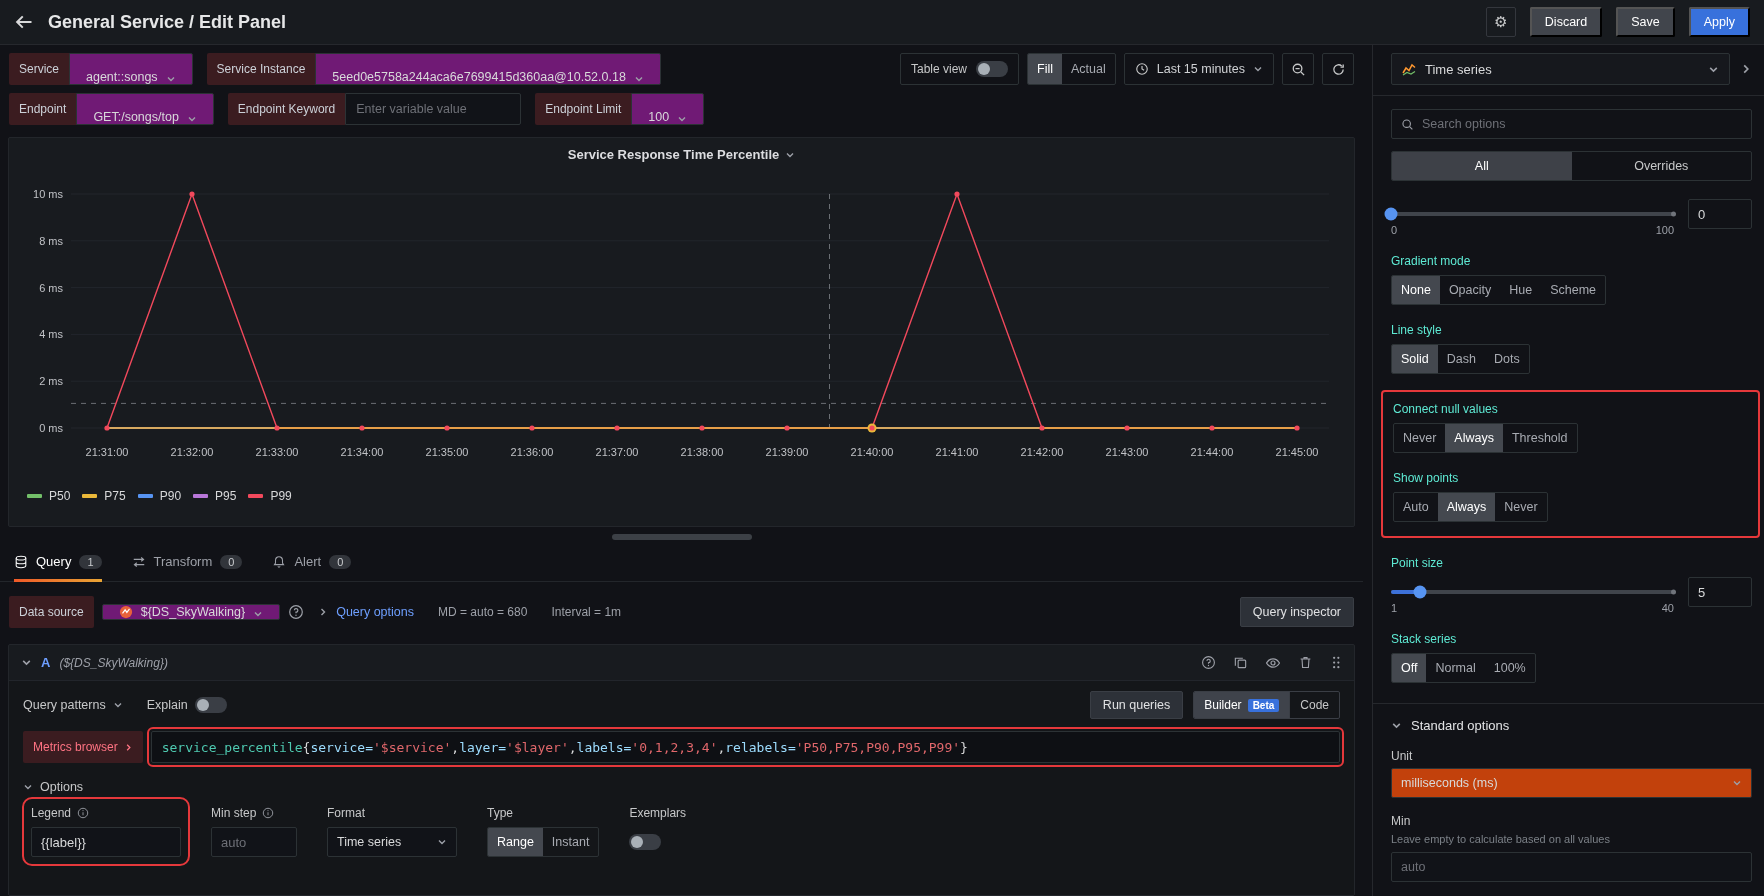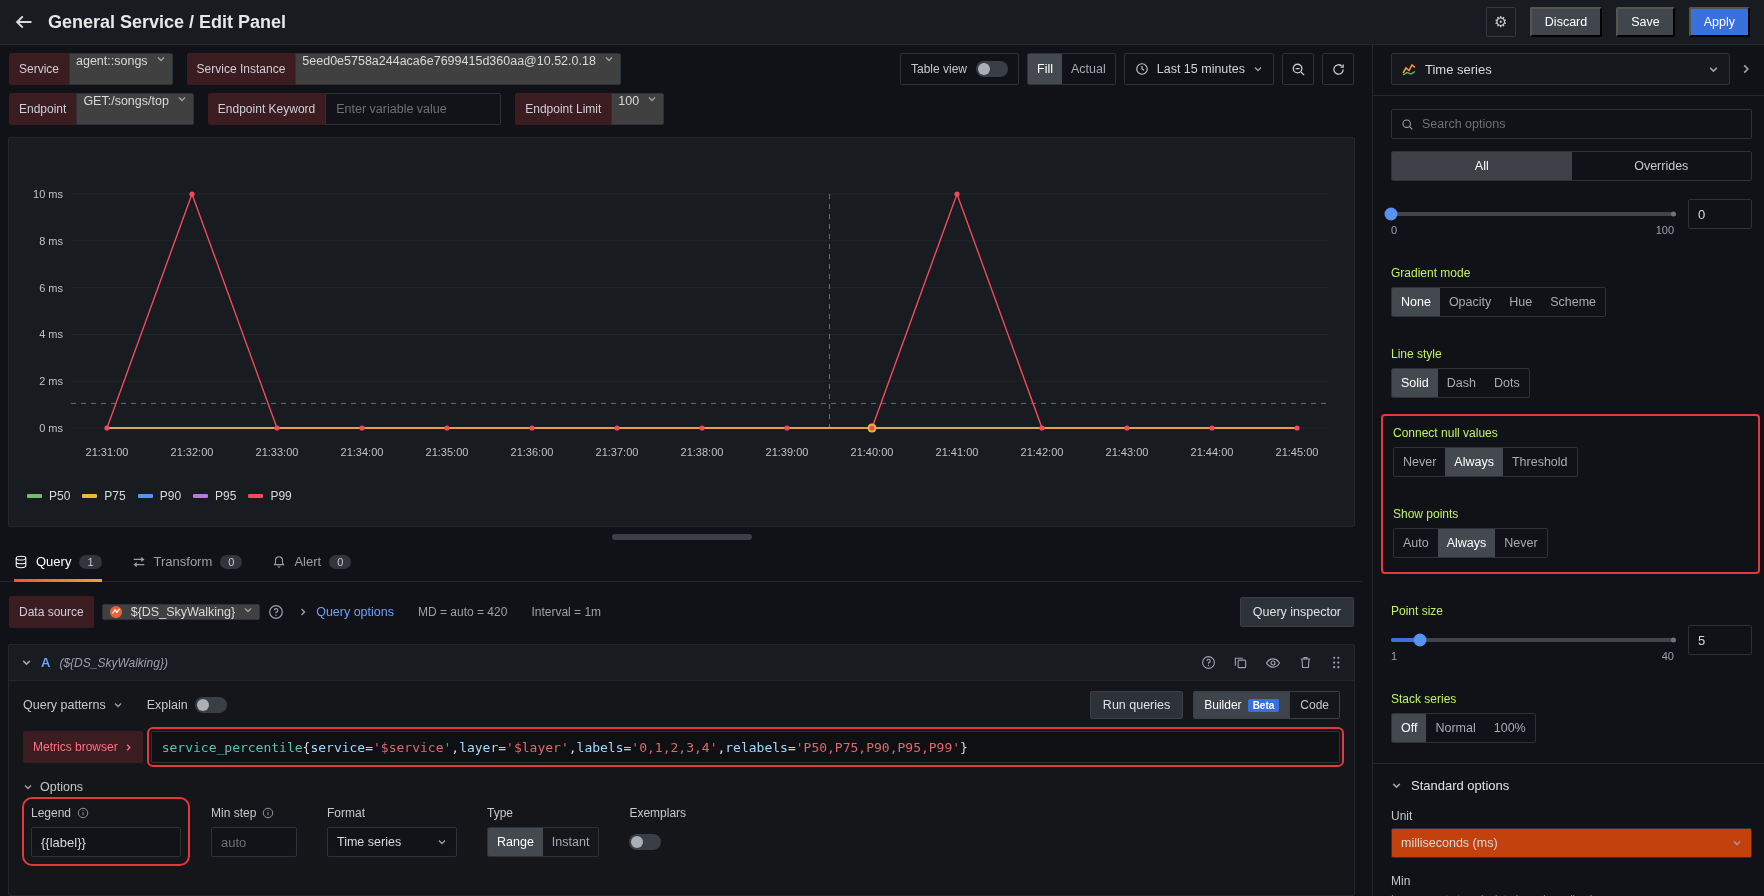--- a/index.html
+++ b/index.html
@@ -15,21 +15,21 @@
   .tb-spacer{flex:1}
   .tb-iconbtn{width:30px;height:30px;border:1px solid #34373d;border-radius:2px;display:flex;align-items:center;justify-content:center;color:#c7c8c9;font-size:15px}
   .tb-btn{height:30px;padding:0 13px;border-radius:2px;background:#41454c;color:#fff;font-size:12.5px;display:flex;align-items:center}
   .tb-btn.primary{background:#3871dc}
 
   
   .main{position:absolute;top:45px;left:0;width:1363px;bottom:0}
   .vrow{display:flex;align-items:center;padding:0 9px;margin-top:8px;height:32px}
   .vgroup{display:flex;margin-right:14px;height:32px}
   .vbadge{background:#3b1c20;color:#ccd1d8;font-size:12px;display:flex;align-items:center;padding:0 10px;border-radius:2px 0 0 2px;white-space:nowrap}
-  .vselect{background:#404040;border:1px solid #2c3235;display:flex;align-items:flex-start;padding:0 6px;font-size:12.5px;color:#d8d9da;border-radius:0 2px 2px 0;gap:8px;white-space:nowrap}
+  .vselect{background:#701a75;border:1px solid #2c3235;display:flex;align-items:flex-end;padding:0 16px;font-size:12.5px;color:#d8d9da;border-radius:0 2px 2px 0;gap:8px;white-space:nowrap}
   .vinput{background:#111318;border:1px solid #2c3235;border-radius:0 2px 2px 0;padding:0 10px;font-size:12.5px;color:#ec4899;width:176px;font-family:"Liberation Sans",sans-serif}
   .vinput::placeholder{color:#6e7077}
   .vrow-right{margin-left:auto;display:flex;gap:8px;align-items:center}
   .tv-group{height:32px;border:1px solid #2c3235;border-radius:2px;display:flex;align-items:center;padding:0 10px;gap:9px;color:#c7c8c9;font-size:12px}
   .tg{width:32px;height:16px;background:#3a3e45;border-radius:8px;position:relative;flex:none}
   .tg::after{content:"";position:absolute;left:2px;top:2px;width:12px;height:12px;border-radius:50%;background:#a9b0b7}
   .seg-group{display:flex;height:32px;border:1px solid #2c3235;border-radius:2px;overflow:hidden;align-items:stretch}
   .seg{padding:0 9px;display:flex;align-items:center;font-size:12.5px;color:#a8abb2}
   .seg.sel{background:#44484f;color:#fff}
   .icon-btn32{width:32px;height:32px;border:1px solid #2c3235;border-radius:2px;display:flex;align-items:center;justify-content:center;color:#c7c8c9}
@@ -97,21 +97,21 @@
   .pane-tab{flex:1;display:flex;align-items:center;justify-content:center;font-size:12.5px;color:#c7c8c9}
   .pane-tab.sel{background:#3e4148;color:#fff}
   .sl-row{display:flex;align-items:flex-start;gap:14px;margin-top:18px}
   .sl{flex:1}
   .sl-track{position:relative;height:4px;background:#40444b;border-radius:2px;margin-top:13px}
   .sl-fill{position:absolute;left:0;top:0;bottom:0;background:#3d71d9;border-radius:2px}
   .sl-handle{position:absolute;top:50%;transform:translate(-50%,-50%);width:13px;height:13px;border-radius:50%;background:#5794f2}
   .sl-end{position:absolute;right:0;top:50%;transform:translate(40%,-50%);width:5px;height:5px;border-radius:50%;background:#70747b}
   .sl-minmax{display:flex;justify-content:space-between;font-size:11px;color:#9da0a8;margin-top:8px}
   .numbox{width:64px;height:30px;border:1px solid #2c3235;border-radius:2px;color:#d8d9da;font-size:13px;display:flex;align-items:center;padding:0 9px}
-  .glabel{font-size:12px;color:#bef264;margin:30px 0 7px}
+  .glabel{font-size:12px;color:#5eead4;margin:18px 0 7px}
   .ann-wrap{border:2px solid #e5383b;border-radius:4px;padding:0 10px 14px;margin:16px -8px 0 -10px}
   .ann-wrap .glabel:first-child{margin-top:10px}
   .sec{margin:20px -12px 0 -18px;border-top:1px solid #26282d;padding:14px 12px 0 18px}
   .sec-h{display:flex;gap:9px;align-items:center;color:#e2e3e5;font-size:13px}
   .flabel2{font-size:12px;color:#c7c8c9;margin:16px 0 5px}
   .fdesc{font-size:11px;color:#7b8087;margin-bottom:7px}
   .wfield{width:100%;height:30px;background:#111318;border:1px solid #2c3235;border-radius:2px;color:#d8d9da;font-size:12.5px;padding:0 9px;font-family:"Liberation Sans",sans-serif}
   .wfield::placeholder{color:#6e7077}
   .wselect{width:100%;height:30px;background:#c2410c;border:1px solid #2c3235;border-radius:2px;display:flex;align-items:center;padding:0 9px;font-size:12.5px;color:#d8d9da}
   .chev-ml{margin-left:auto;color:#9da0a8;display:flex}
@@ -210,20 +210,26 @@
       <span class="vselect">
         <span>100</span>
         <svg width="10" height="10" viewBox="0 0 10 10" fill="none" stroke="#9da0a8" stroke-width="1.4">
             <path d="M2 3.5 5 6.5 8 3.5"></path>
           </svg>
       </span>
     </div>
   </div>
 
   <section class="panel">
+    <div class="panel-title">
+      <span>Service Response Time Percentile</span>
+      <svg width="10" height="10" viewBox="0 0 10 10" fill="none" stroke="#9da0a8" stroke-width="1.4">
+          <path d="M2 3.5 5 6.5 8 3.5"></path>
+        </svg>
+    </div>
     <div id="chart-mount">
         <svg width="1330" height="312" viewBox="0 0 1330 312">
           <line x1="54" x2="1312" y1="252.0" y2="252.0" stroke="#22262c" stroke-width="1"></line>
           <text class="ax" x="46" y="256.0" text-anchor="end">0 ms</text>
           <line x1="54" x2="1312" y1="205.2" y2="205.2" stroke="#22262c" stroke-width="1"></line>
           <text class="ax" x="46" y="209.2" text-anchor="end">2 ms</text>
           <line x1="54" x2="1312" y1="158.4" y2="158.4" stroke="#22262c" stroke-width="1"></line>
           <text class="ax" x="46" y="162.4" text-anchor="end">4 ms</text>
           <line x1="54" x2="1312" y1="111.6" y2="111.6" stroke="#22262c" stroke-width="1"></line>
           <text class="ax" x="46" y="115.6" text-anchor="end">6 ms</text>
@@ -339,21 +345,21 @@
           <path d="M6.3 6.2A1.8 1.8 0 1 1 8 8.2v1"></path>
           <circle cx="8" cy="11.2" r=".7" fill="currentColor" stroke="none"></circle>
         </svg>
     </span>
     <span class="muted-ic" style="margin-left:6px">
       <svg width="10" height="10" viewBox="0 0 10 10" fill="none" stroke="#9da0a8" stroke-width="1.4">
           <path d="M3.5 2 6.5 5 3.5 8"></path>
         </svg>
     </span>
     <span class="link">Query options</span>
-    <span class="meta">MD = auto = 420</span>
+    <span class="meta">MD = auto = 680</span>
     <span class="meta">Interval = 1m</span>
     <button class="btn-sec" style="margin-left:auto">Query inspector</button>
   </div>
 
   <section class="qcard">
     <div class="qhead">
       <svg width="11" height="11" viewBox="0 0 10 10" fill="none" stroke="#9da0a8" stroke-width="1.4">
           <path d="M2 3.5 5 6.5 8 3.5"></path>
         </svg>
       <span class="refid">A</span>

